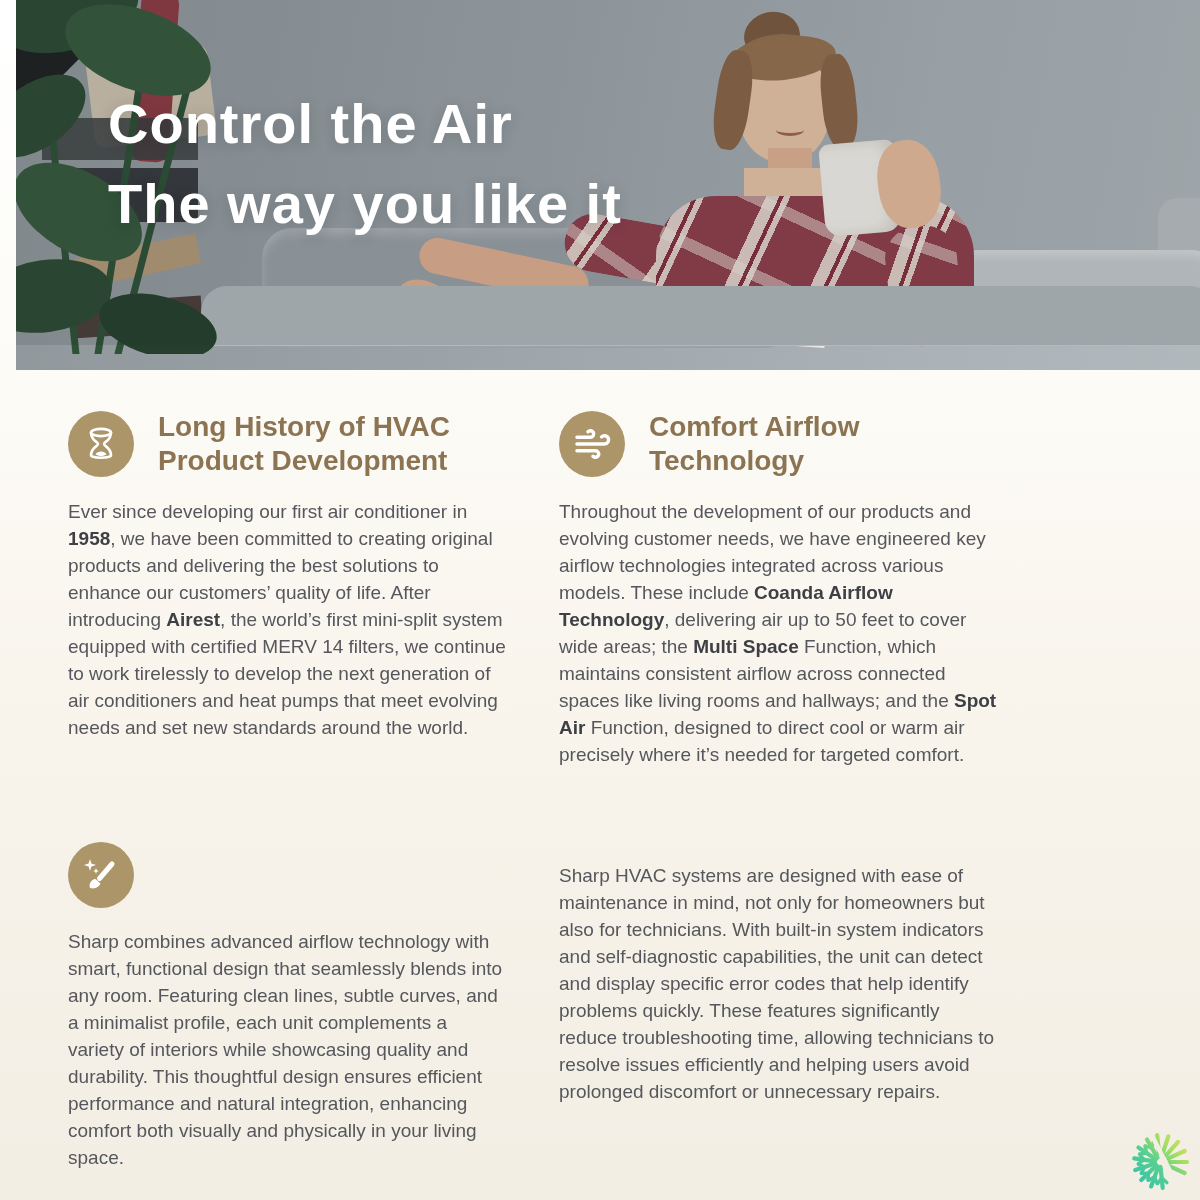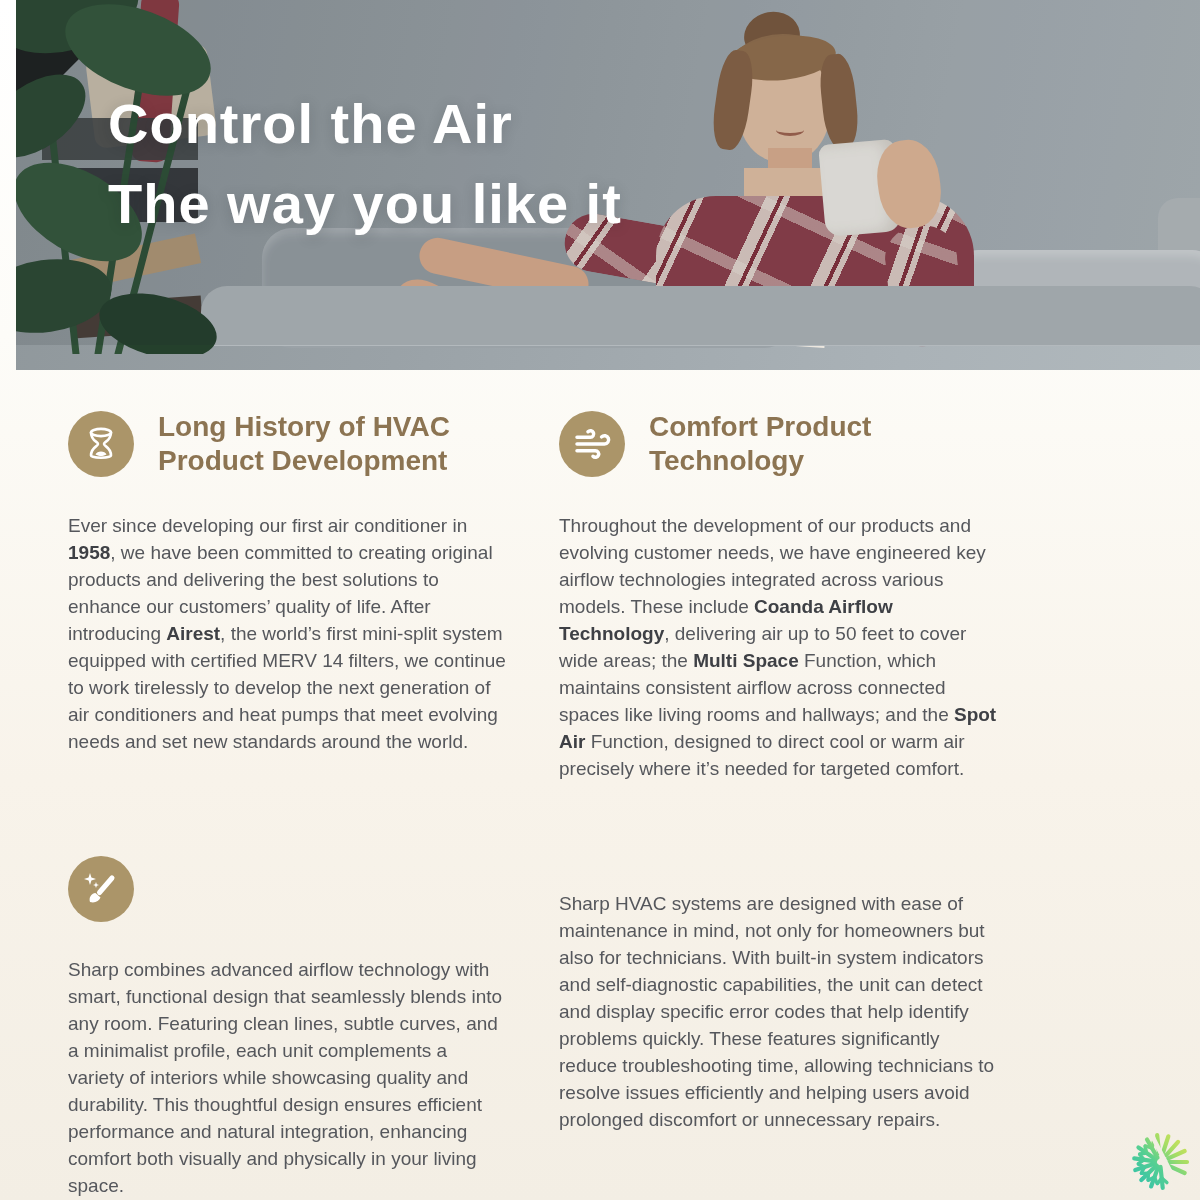--- a/index.html
+++ b/index.html
@@ -65,21 +65,21 @@
                 white-space:pre-line; text-shadow:0 2px 14px rgba(20,25,35,.18); }
 
   
   .grid { position:absolute; top:345px; left:0; width:1108px;
           display:grid; grid-template-columns:1fr 1fr; column-gap:52px; row-gap:74px;
           padding:65px 110px 0 68px; }
   .feature .head { display:flex; align-items:center; gap:24px; }
   .icon-circle { width:66px; height:66px; border-radius:50%; background:#ab9569; flex:none;
                  display:flex; align-items:center; justify-content:center; }
   .feature h2 { font-size:28px; font-weight:700; color:#8c7452; line-height:34px; white-space:pre-line; }
-  .feature .body { margin-top:34px; font-size:19px; line-height:27px; color:#55575c; }
+  .feature .body { margin-top:20px; font-size:19px; line-height:27px; color:#55575c; }
   .feature .body .bold { font-weight:700; color:#3e4045; }
 
   
   .brand { position:absolute; right:10px; bottom:8px; width:60px; height:60px; }
 </style>
 </head>
 <body>
 
 <div class="page">
 
@@ -157,21 +157,21 @@
 
     <div class="feature">
       <div class="head">
         <div class="icon-circle">
           <svg width="40" height="40" viewBox="0 0 24 24" fill="none" stroke="#fff" stroke-width="2.1" stroke-linecap="round" stroke-linejoin="round">
             <path d="M9.59 4.59A2 2 0 1 1 11 8H3"></path>
             <path d="M17.73 7.73A2.5 2.5 0 1 1 19.5 12H3"></path>
             <path d="M12.59 19.41A2 2 0 1 0 14 16H3"></path>
           </svg>
         </div>
-        <h2>Comfort Product Technology</h2>
+        <h2>Comfort Airflow Technology</h2>
       </div>
       <div class="body"><span>Throughout the development of our products and evolving customer needs, we have engineered key airflow technologies integrated across various models. These include </span><span class="bold">Coanda Airflow Technology</span><span>, delivering air up to 50 feet to cover wide areas; the </span><span class="bold">Multi Space</span><span> Function, which maintains consistent airflow across connected spaces like living rooms and hallways; and the </span><span class="bold">Spot Air</span><span> Function, designed to direct cool or warm air precisely where it’s needed for targeted comfort.</span></div>
     </div>
 
     <div class="feature">
       <div class="head">
         <div class="icon-circle">
           <svg width="40" height="40" viewBox="0 0 40 40">
             <line x1="18.5" y1="23.5" x2="31" y2="9" stroke="#fff" stroke-width="5" stroke-linecap="round"></line>
             <path d="M9 33 C7.5 29 10 24.5 14.5 24 L19.5 28.5 C18 32 14 34.5 9 33 Z" fill="#fff"></path>

